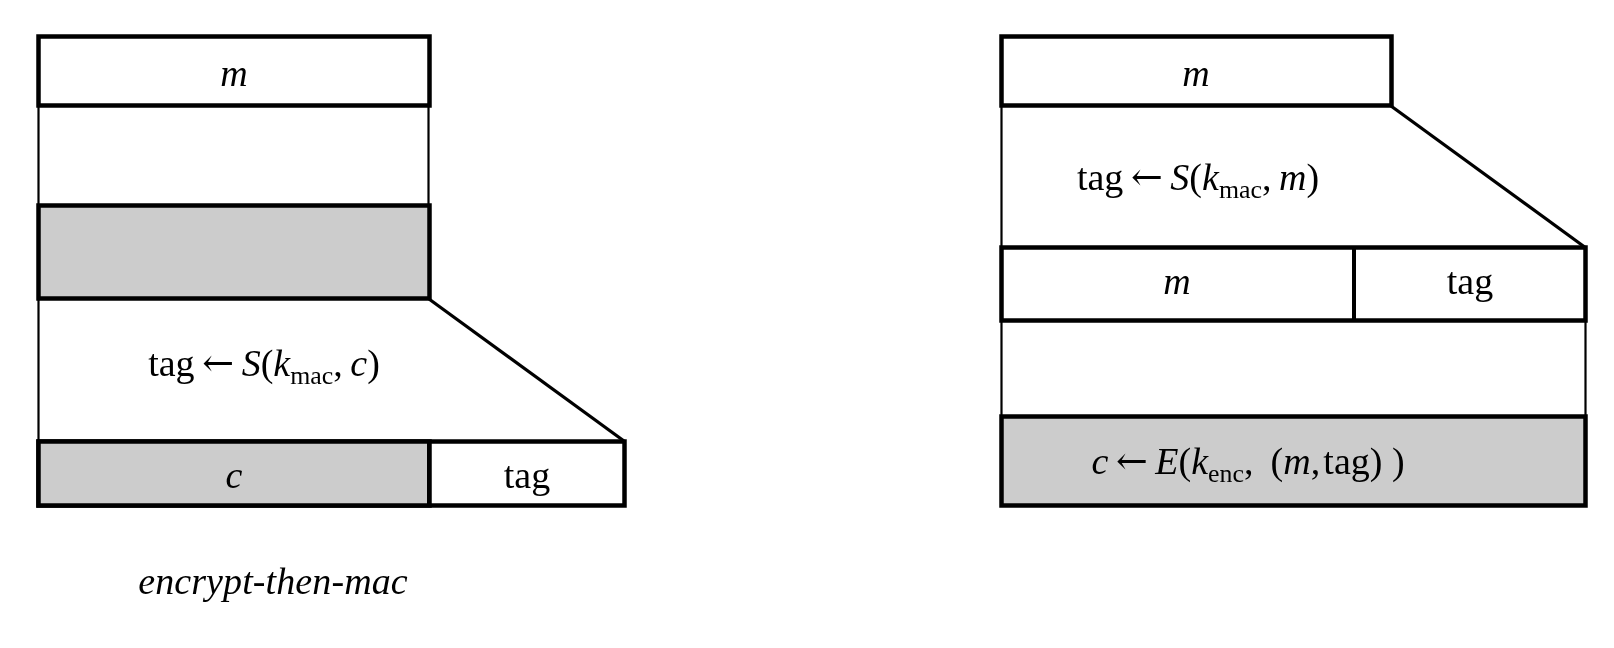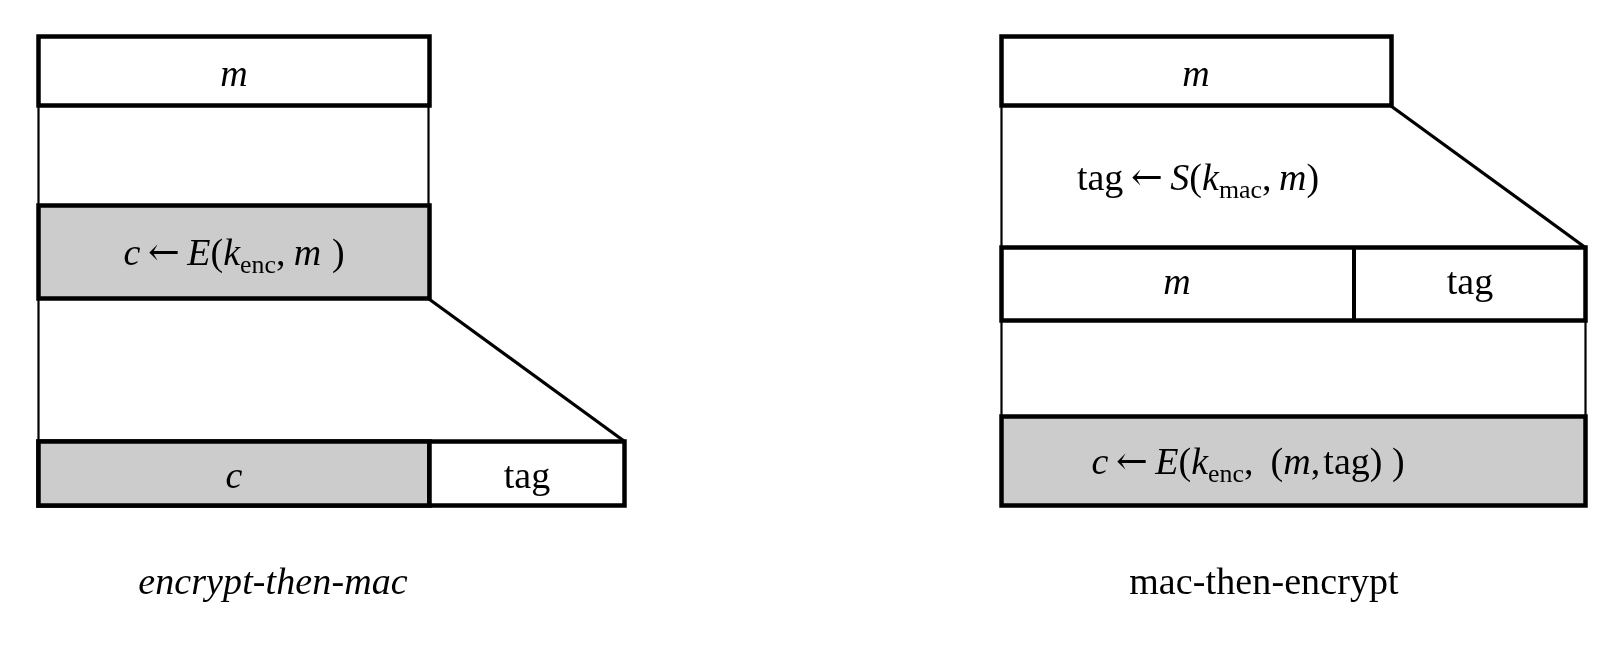--- a/index.html
+++ b/index.html
@@ -132,38 +132,37 @@
       <rect class="box-fill-white" x="1001.5" y="247.5" width="584" height="73"></rect>
       <line class="divider-line" x1="1354" y1="247.5" x2="1354" y2="320.5"></line>
 
       <rect class="box-fill-gray" x="1001.5" y="416.5" width="584" height="89"></rect>
 
     </g>
   </svg>
 
   <div class="lbl cell-label center-x math" style="left:234px; top:54px;">m</div>
 
-  <div class="lbl expr center-x" style="left:234px; top:233px;">
-    <span class="math">c</span><span class="arrow"> ← </span><span class="math">E</span><span class="upr">(</span><span class="math">k</span><span class="sub">enc</span><span class="upr">,</span><span class="math" style="margin-left:0.22em;">m</span><span class="upr" style="margin-left:0.28em;">)</span>
+
+  <div class="lbl expr center-x" style="left:264px; top:344px;">
+    <span class="upr">tag</span><span class="arrow"> ← </span><span class="math">S</span><span class="upr">(</span><span class="math">k</span><span class="sub">mac</span><span class="upr">,</span><span class="math" style="margin-left:0.2em;">c</span><span class="upr">)</span>
   </div>
-
 
   <div class="lbl cell-label center-x math" style="left:234px; top:456px;">c</div>
   <div class="lbl cell-label center-x upr" style="left:527px; top:456px;">tag</div>
 
   <div class="lbl caption center-x" style="left:273px; top:562px;font-style:italic;">encrypt-then-mac</div>
 
   <div class="lbl cell-label center-x math" style="left:1196px; top:54px;">m</div>
 
   <div class="lbl expr center-x" style="left:1198px; top:158px;">
     <span class="upr">tag</span><span class="arrow"> ← </span><span class="math">S</span><span class="upr">(</span><span class="math">k</span><span class="sub">mac</span><span class="upr">,</span><span class="math" style="margin-left:0.2em;">m</span><span class="upr">)</span>
   </div>
 
   <div class="lbl cell-label center-x math" style="left:1177px; top:262px;">m</div>
   <div class="lbl cell-label center-x upr" style="left:1470px; top:262px;">tag</div>
 
   <div class="lbl expr center-x" style="left:1248px; top:442px;">
     <span class="math">c</span><span class="arrow"> ← </span><span class="math">E</span><span class="upr">(</span><span class="math">k</span><span class="sub">enc</span><span class="upr">,</span><span style="display:inline-block; width:0.45em;"></span><span class="upr">(</span><span class="math">m</span><span class="upr">, </span><span class="upr">tag</span><span class="upr">)</span><span class="upr" style="margin-left:0.25em;">)</span>
   </div>
 
-  <div class="lbl caption center-x" style="left:1264px; top:562px;">mac-then-encrypt</div>
 
 </div>
 
 </body></html>

